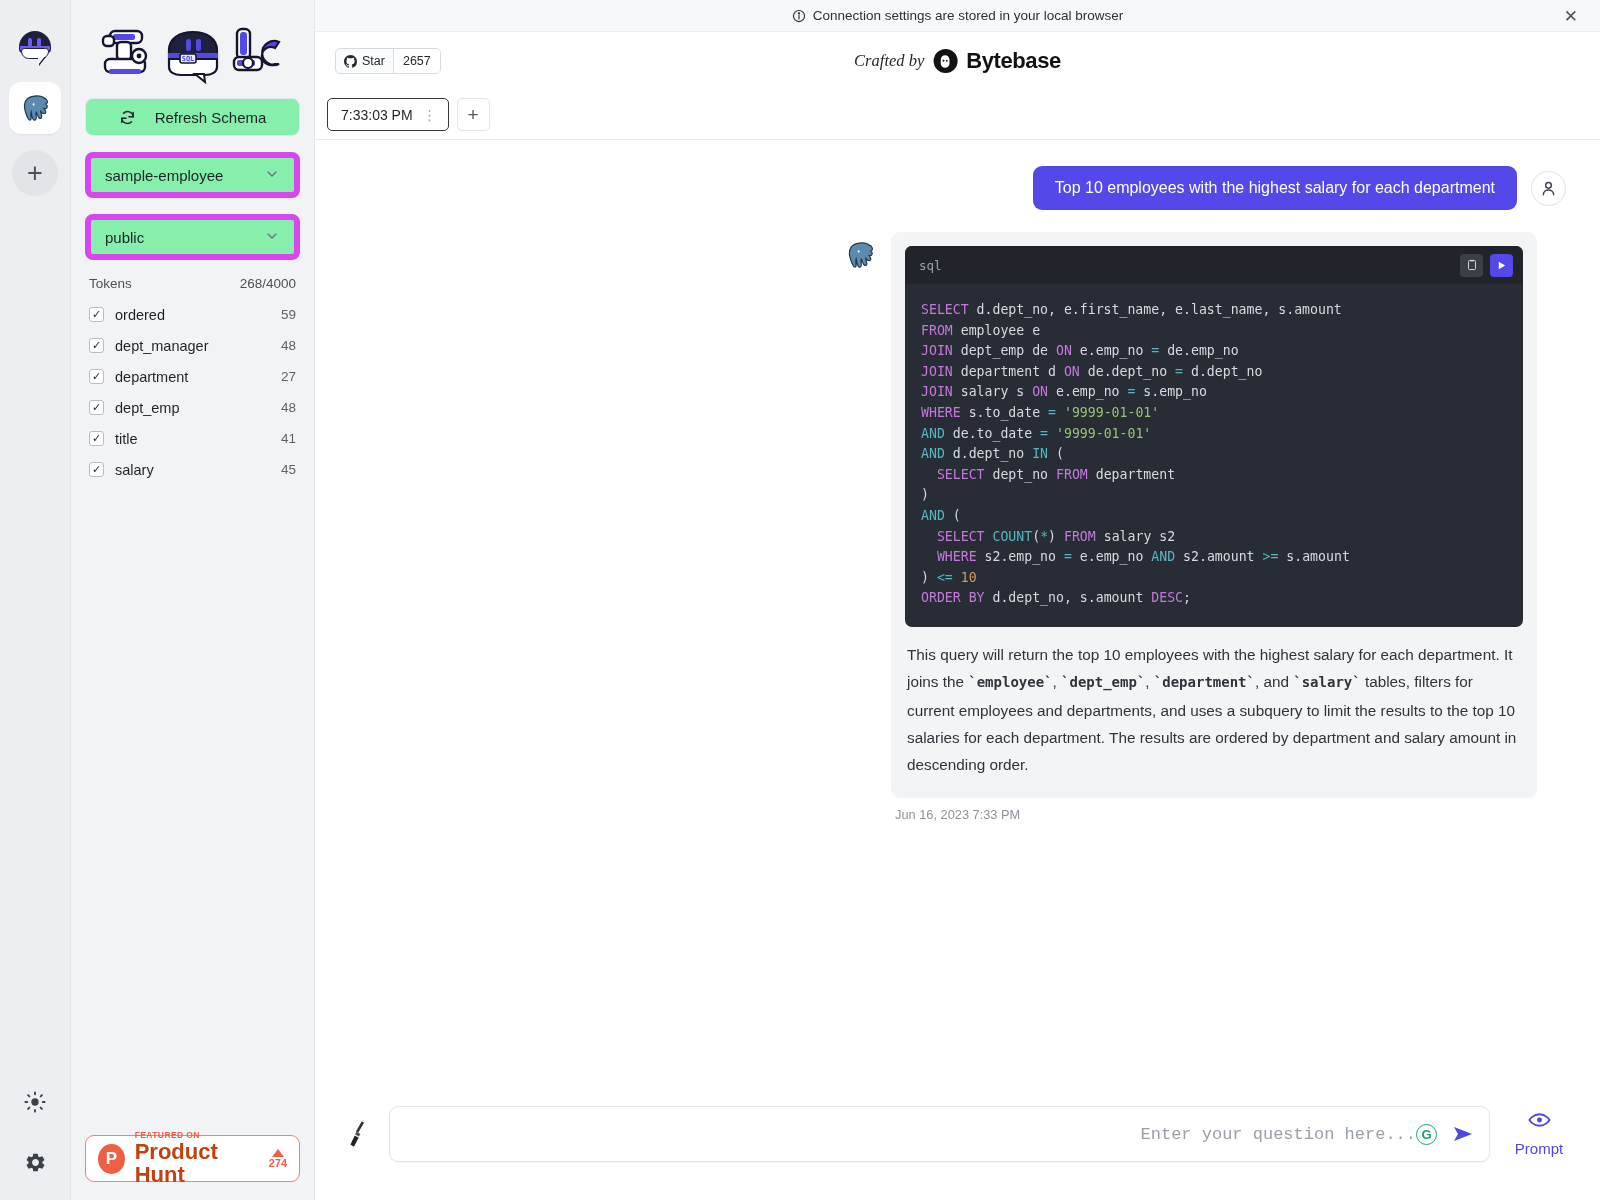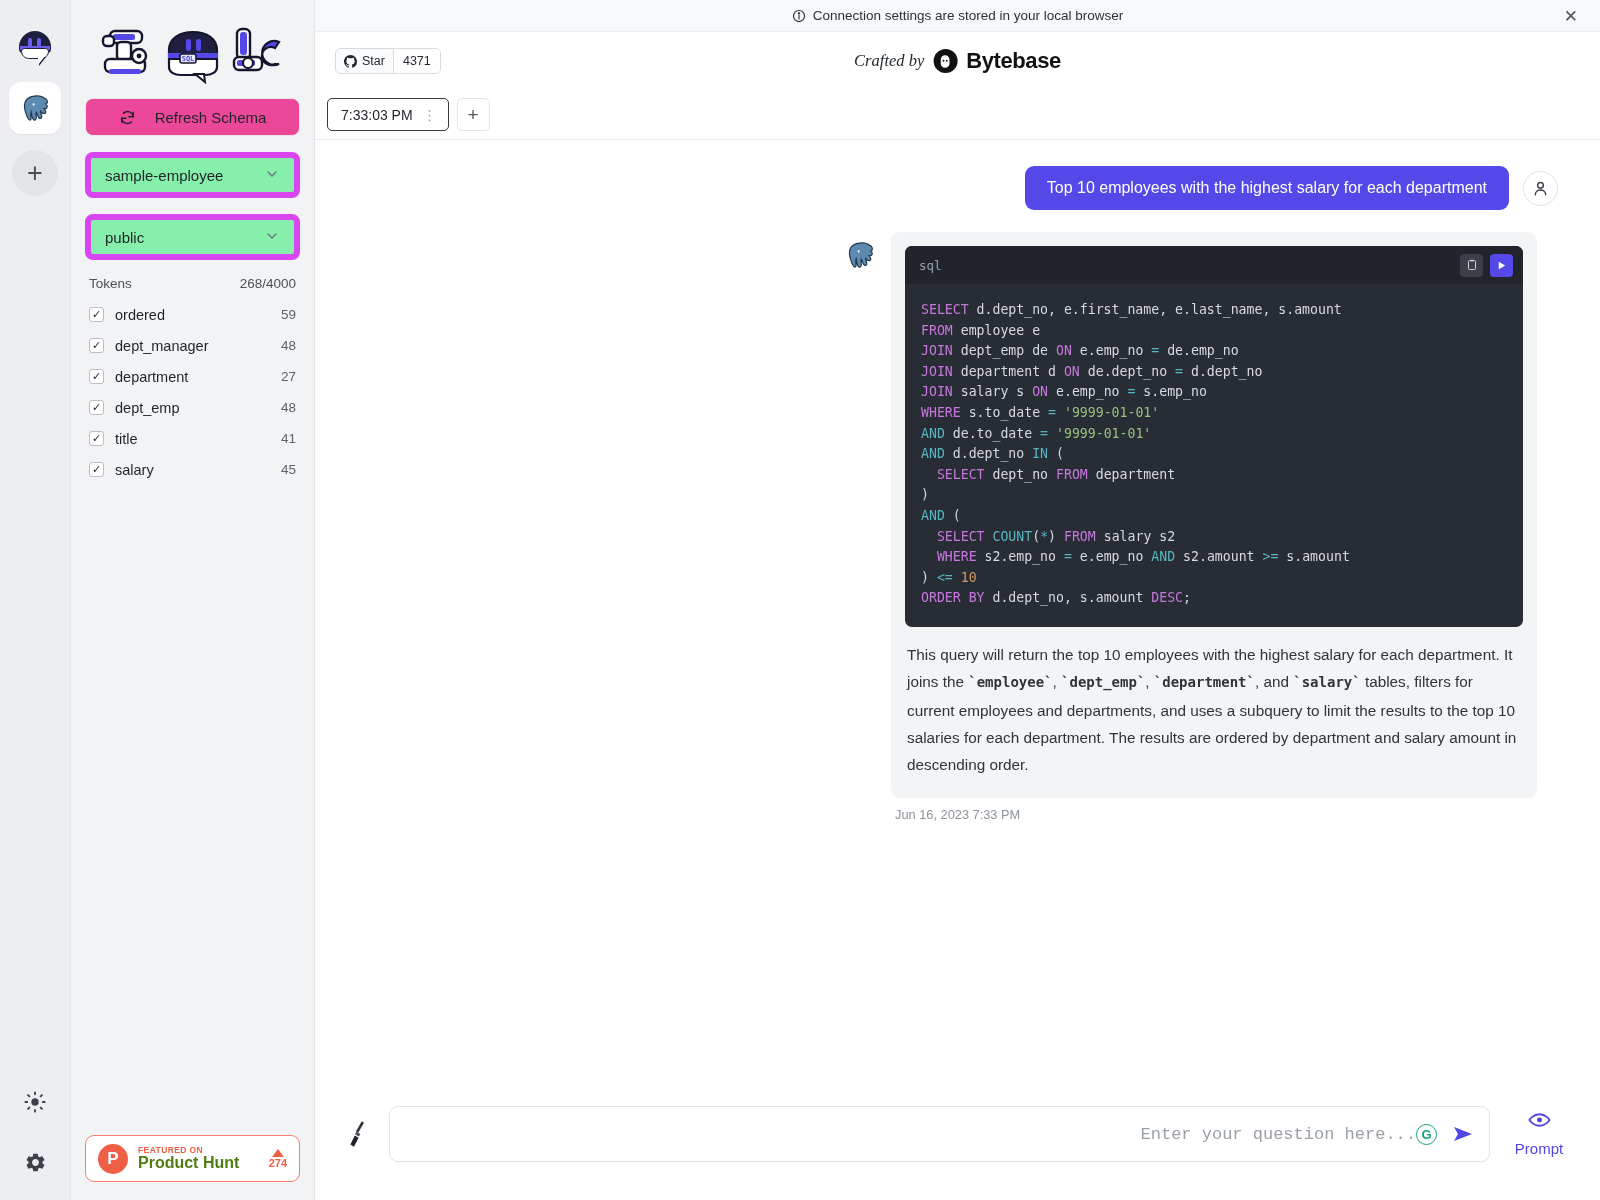--- a/index.html
+++ b/index.html
@@ -63,21 +63,21 @@
     border-right: 1px solid #e3e5e9;
     display: flex; flex-direction: column;
     padding: 10px 14px 0 14px;
   }
   .logo-row {
     display: flex; align-items: center; justify-content: center;
     gap: 2px; height: 84px; padding-top: 6px;
   }
   .btn-refresh {
     display: flex; align-items: center; justify-content: center; gap: 19px;
-    height: 38px; background: #ec4899; border-radius: 8px;
+    height: 38px; background: #86efac; border-radius: 8px;
     border: 1px solid #e7e8ec;
     font-size: 15px; color: #1f2329; cursor: pointer;
     margin-top: 4px;
   }
   .select-box {
     position: relative;
     height: 46px; background: #86efac; border-radius: 8px;
     border: 6px solid #d946ef;
     display: flex; align-items: center; padding: 0 14px;
     font-size: 15px; color: #1f2329; cursor: pointer;
@@ -106,21 +106,21 @@
     height: 47px; border: 1.5px solid #f4806d; border-radius: 9px;
     background: #ffffff; padding: 0 12px; margin-bottom: 18px; cursor: pointer;
   }
   .ph-circle {
     width: 30px; height: 30px; border-radius: 50%; background: #ef5f46;
     color: #fff; font-weight: bold; font-size: 17px;
     display: flex; align-items: center; justify-content: center;
   }
   .ph-texts { display: flex; flex-direction: column; line-height: 1.05; }
   .ph-small { font-size: 8.5px; font-weight: bold; color: #ef5f46; letter-spacing: .4px; }
-  .ph-big { font-size: 16px; font-weight: bold; color: #4d7c0f; }
+  .ph-big { font-size: 22px; font-weight: bold; color: #c2410c; }
   .ph-votes { margin-left: auto; display: flex; flex-direction: column; align-items: center; color: #ef5f46; }
   .ph-tri { width:0;height:0;border-left:6px solid transparent;border-right:6px solid transparent;border-bottom:8px solid #ef5f46;}
   .ph-num { font-size: 11px; font-weight: bold; }
 
   
   .main { flex: 1 1 auto; display: flex; flex-direction: column; height: 1200px; background:#ffffff; }
   .notice {
     height: 32px; background: #f7f8fa; border-bottom: 1px solid #ecedf0;
     display: flex; align-items: center; justify-content: center;
     font-size: 13.5px; color: #2b3038; position: relative;
@@ -161,21 +161,21 @@
     border: 1.5px solid #353a41; border-radius: 5px; background: #fff;
     padding: 0 10px 0 13px; font-size: 14px; color: #1f2329; cursor: pointer; text-align: center;
   }
   .tab-dots { color: #9aa0a8; font-size: 14px; letter-spacing: 1px; line-height: 1; }
   .tab-add {
     width: 33px; height: 33px; border: 1px solid #e2e4e8; border-radius: 5px;
     background: #fff; display: flex; align-items: center; justify-content: center;
     color: #54595f; font-size: 19px; font-weight: 300; cursor: pointer; line-height: 1;
   }
 
-  .chat { flex: 1 1 auto; overflow: hidden; padding: 26px 16px 0 0; }
+  .chat { flex: 1 1 auto; overflow: hidden; padding: 26px 8px 0 0; }
   .msg-user { display: flex; justify-content: flex-end; align-items: center; gap: 14px; padding-right: 26px; }
   .bubble-user {
     background: #5448e8; color: #fff; border-radius: 9px;
     padding: 13px 22px; font-size: 16px; max-width: 760px;
   }
   .avatar-user {
     width: 35px; height: 35px; border-radius: 50%; border: 1px solid #dfe1e5;
     background: #fff; display: flex; align-items: center; justify-content: center;
     flex: 0 0 35px;
   }
@@ -424,21 +424,21 @@
     </div>
 
     <div class="topbar">
       <div class="gh-star">
         <div class="gh-left">
           <svg width="13" height="13" viewBox="0 0 16 16" fill="#24292f">
             <path d="M8 0C3.58 0 0 3.58 0 8c0 3.54 2.29 6.53 5.47 7.59.4.07.55-.17.55-.38 0-.19-.01-.82-.01-1.49-2.01.37-2.53-.49-2.69-.94-.09-.23-.48-.94-.82-1.13-.28-.15-.68-.52-.01-.53.63-.01 1.08.58 1.23.82.72 1.21 1.87.87 2.33.66.07-.52.28-.87.51-1.07-1.78-.2-3.64-.89-3.64-3.95 0-.87.31-1.59.82-2.15-.08-.2-.36-1.02.08-2.12 0 0 .67-.21 2.2.82a7.4 7.4 0 0 1 2-.27c.68 0 1.36.09 2 .27 1.53-1.04 2.2-.82 2.2-.82.44 1.1.16 1.92.08 2.12.51.56.82 1.27.82 2.15 0 3.07-1.87 3.75-3.65 3.95.29.25.54.73.54 1.48 0 1.07-.01 1.93-.01 2.2 0 .21.15.46.55.38A8.01 8.01 0 0 0 16 8c0-4.42-3.58-8-8-8z"></path>
           </svg>
           <span>Star</span>
         </div>
-        <div class="gh-count">4371</div>
+        <div class="gh-count">2657</div>
       </div>
 
       <div class="crafted">
         <span class="crafted-by">Crafted by</span>
         <span class="bb-mark">
           <svg width="15" height="15" viewBox="0 0 24 24" fill="#fff">
             <path d="M12 2c-3.9 0-7 3.1-7 7v6c0 3.9 3.1 7 7 7s7-3.1 7-7V9c0-3.9-3.1-7-7-7zm-2.6 7.2a1.5 1.5 0 1 1 0 3 1.5 1.5 0 0 1 0-3zm5.2 0a1.5 1.5 0 1 1 0 3 1.5 1.5 0 0 1 0-3z"></path>
           </svg>
         </span>
         <span class="bb-name">Bytebase</span>

